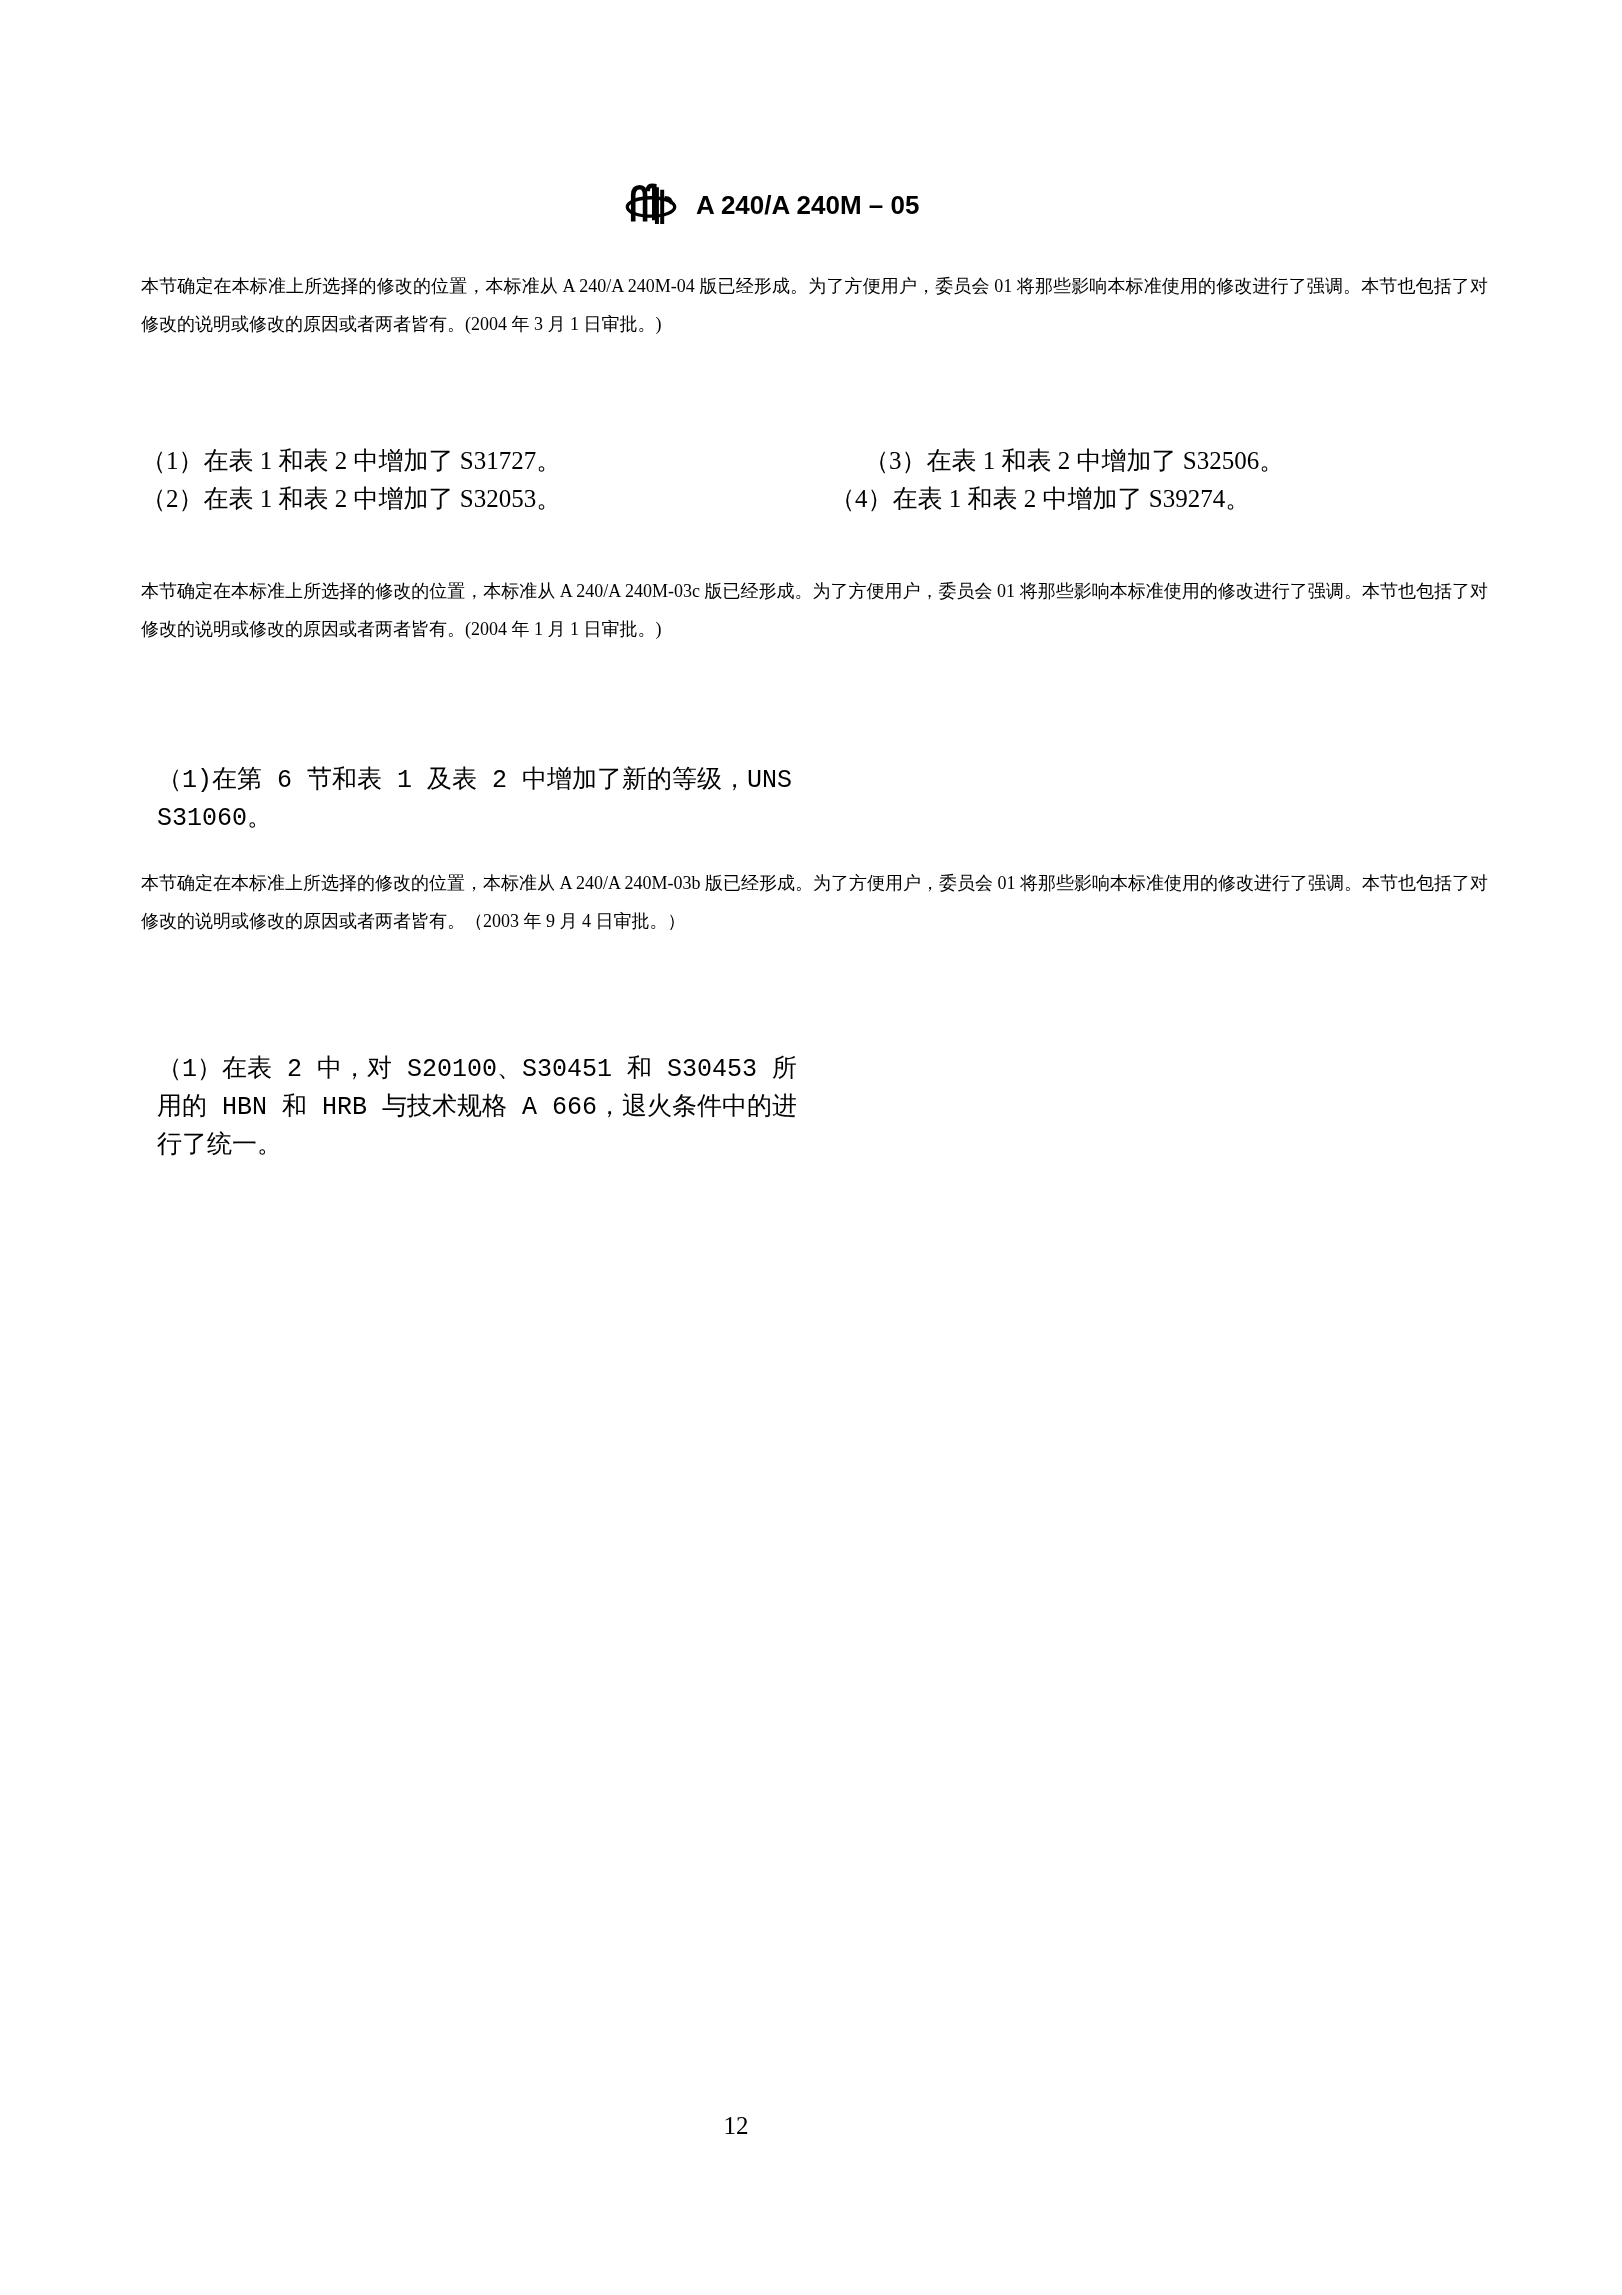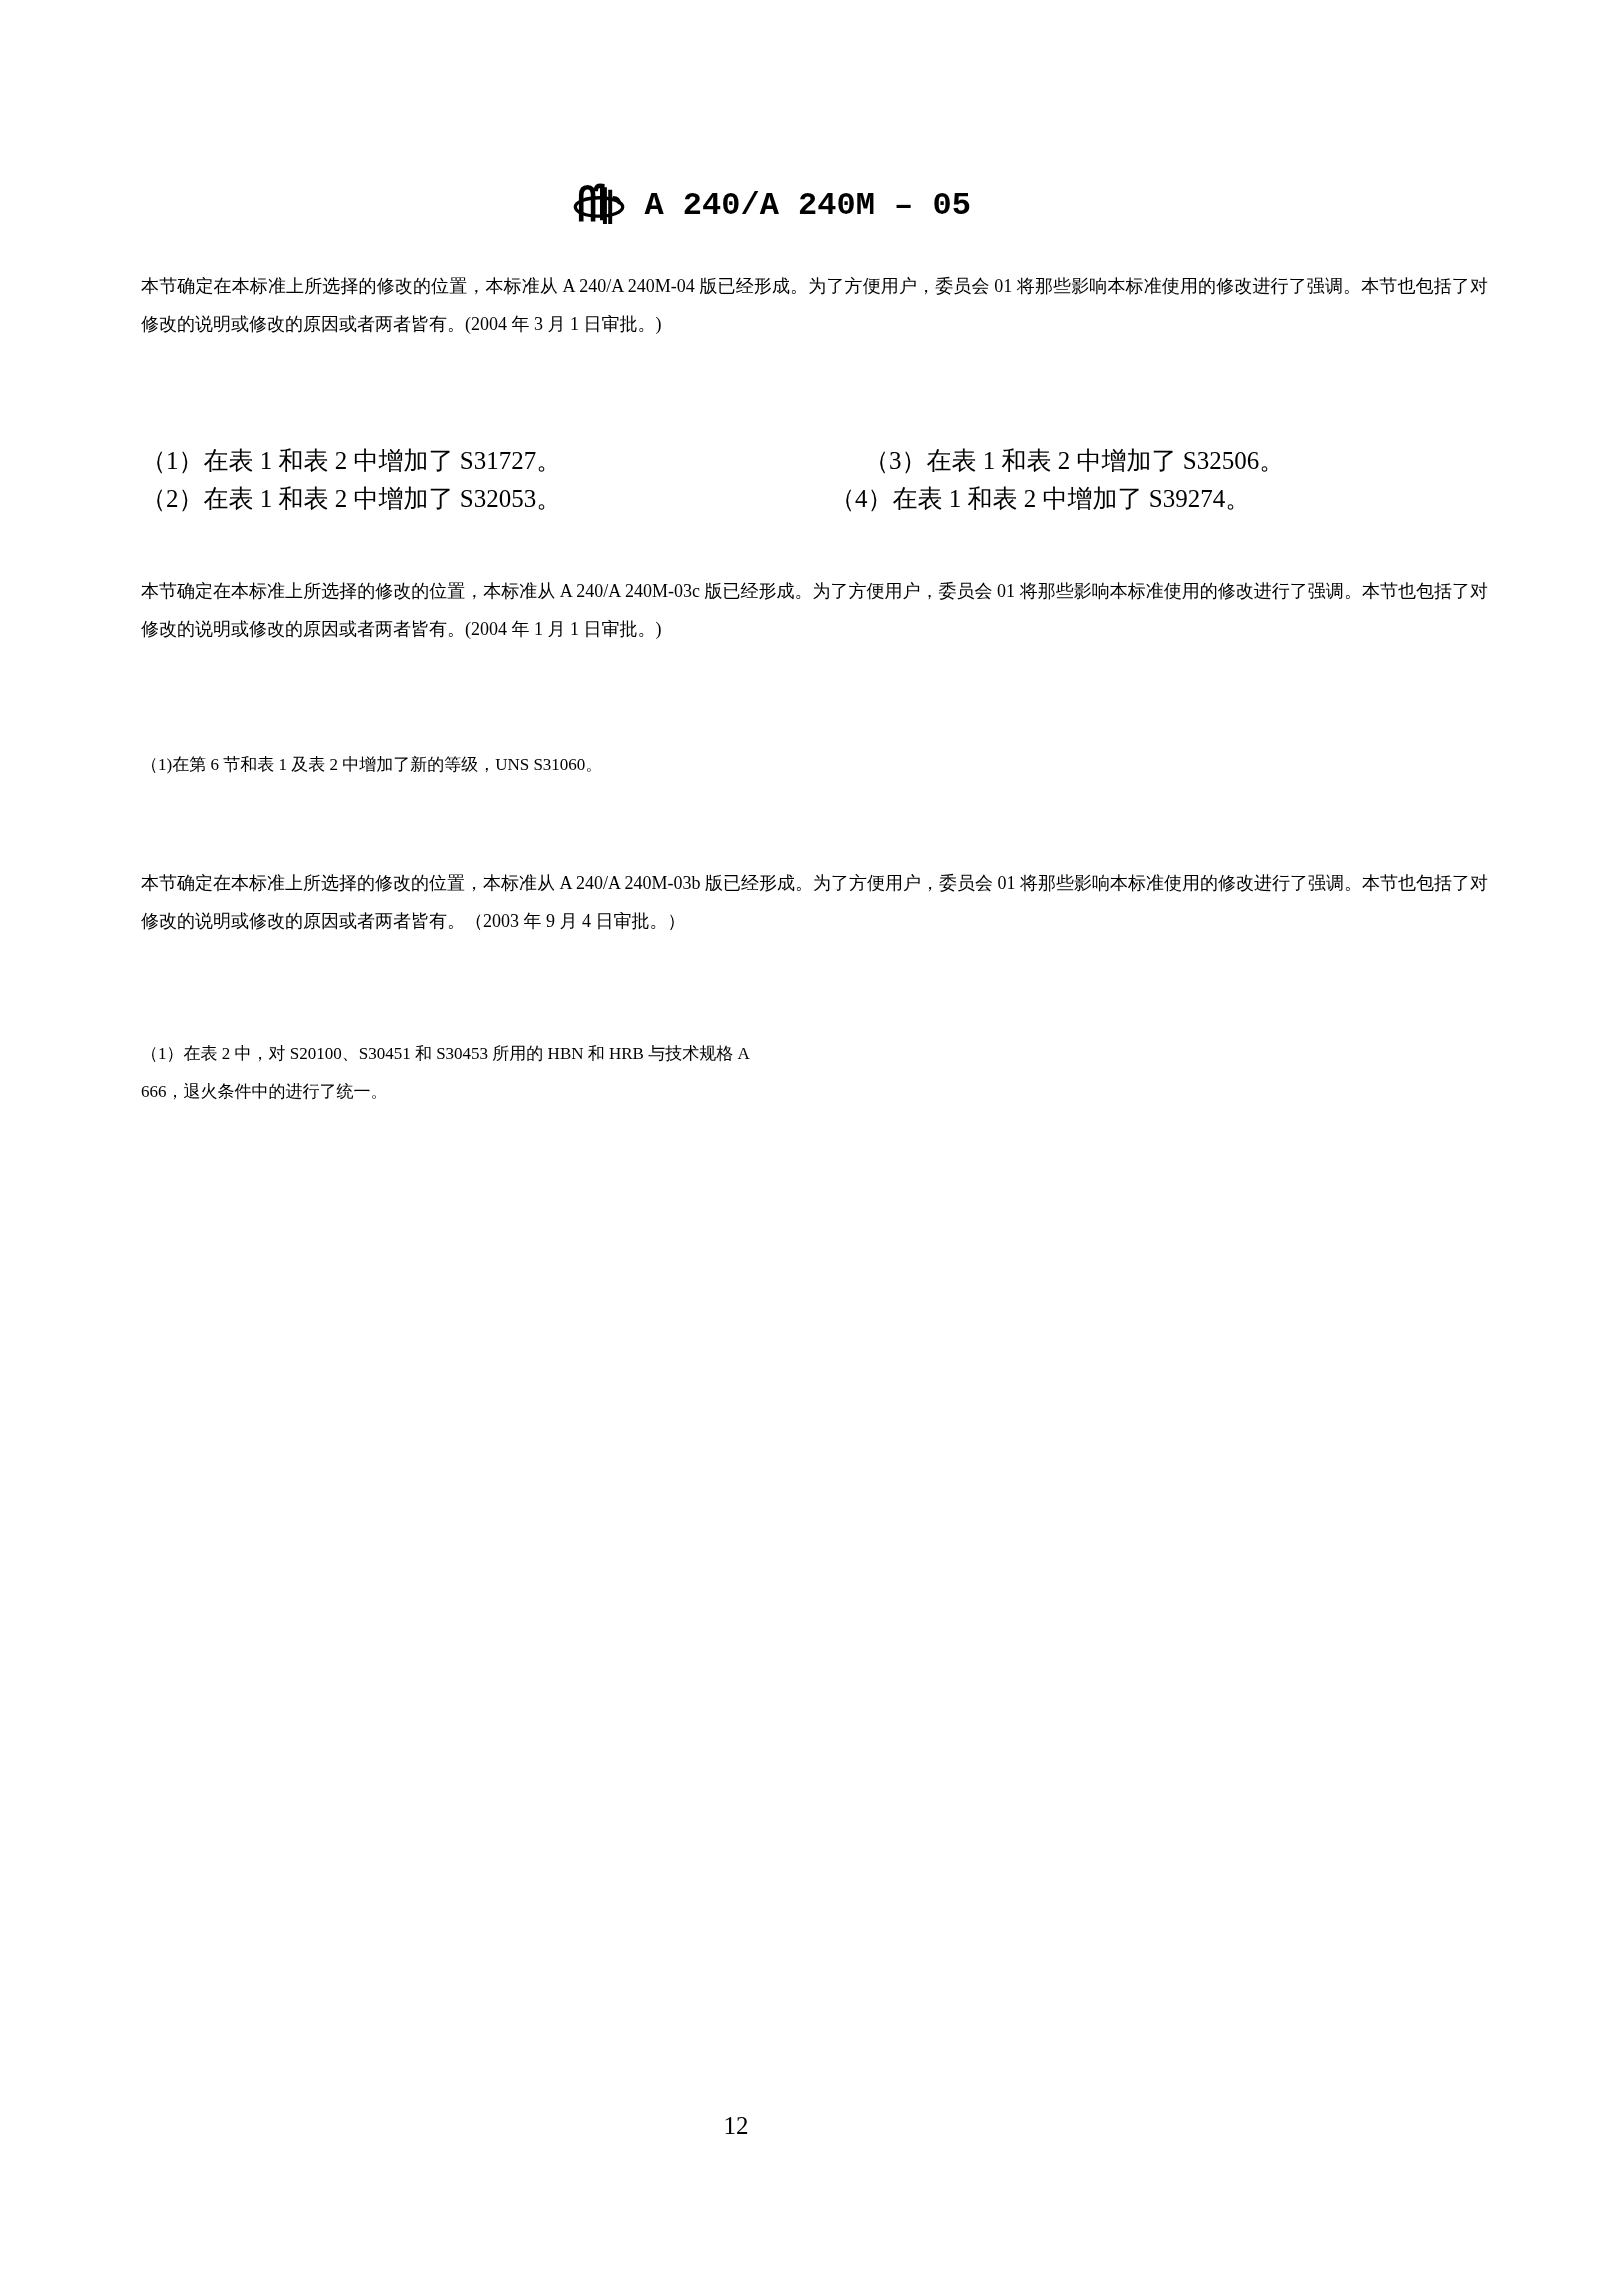--- a/index.html
+++ b/index.html
@@ -25,41 +25,42 @@
       align-items: center;
       gap: 18.3px;
     }
     .logo {
       width: 54px;
       height: 54px;
       display: inline-block;
       margin-left: -79px;
     }
     .header-title {
-      font-family: Liberation Mono, monospace;
+      font-family: Liberation Sans, sans-serif;
       font-weight: bold;
-      font-size: 32px;
+      font-size: 26px;
       letter-spacing: 0px;
     }
     .para {
       position: absolute;
       left: 141px;
       width: 1347px;
       font-size: 18px;
       line-height: 38px;
       text-align: justify;
       margin: 0;
     }
     .para-narrow {
       position: absolute;
       left: 141px;
       width: 654px;
-      font-size: 17px;
+      font-size: 25px;
       line-height: 38px;
-      margin: 0;
+      margin: 16px;
+      font-family: Liberation Mono, monospace;
     }
     .list-item {
       position: absolute;
       font-size: 25px;
       line-height: 38px;
       white-space: nowrap;
     }
     .page-number {
       position: absolute;
       top: 2112px;

